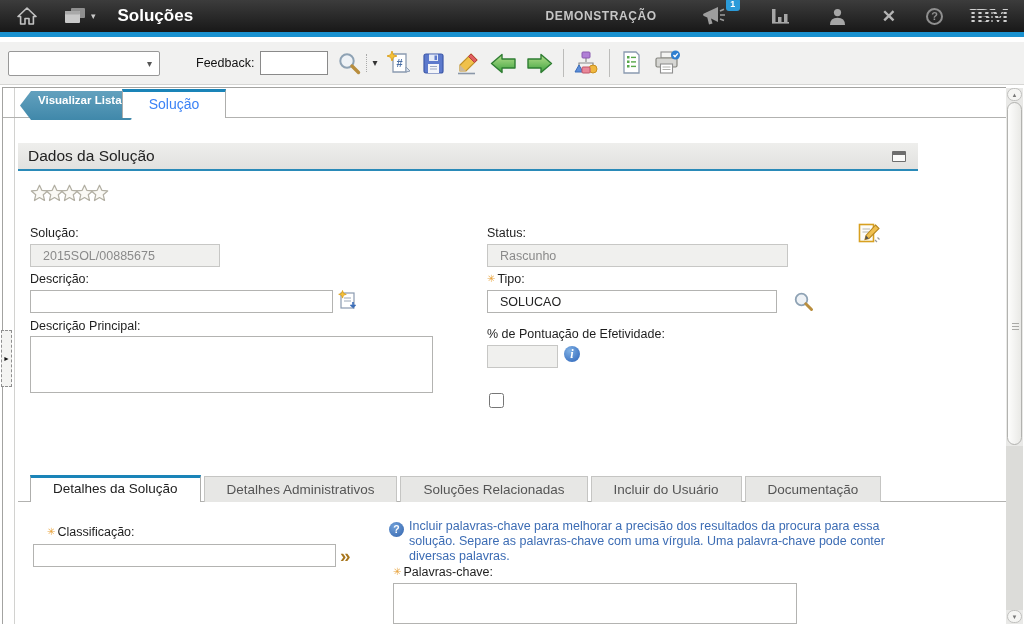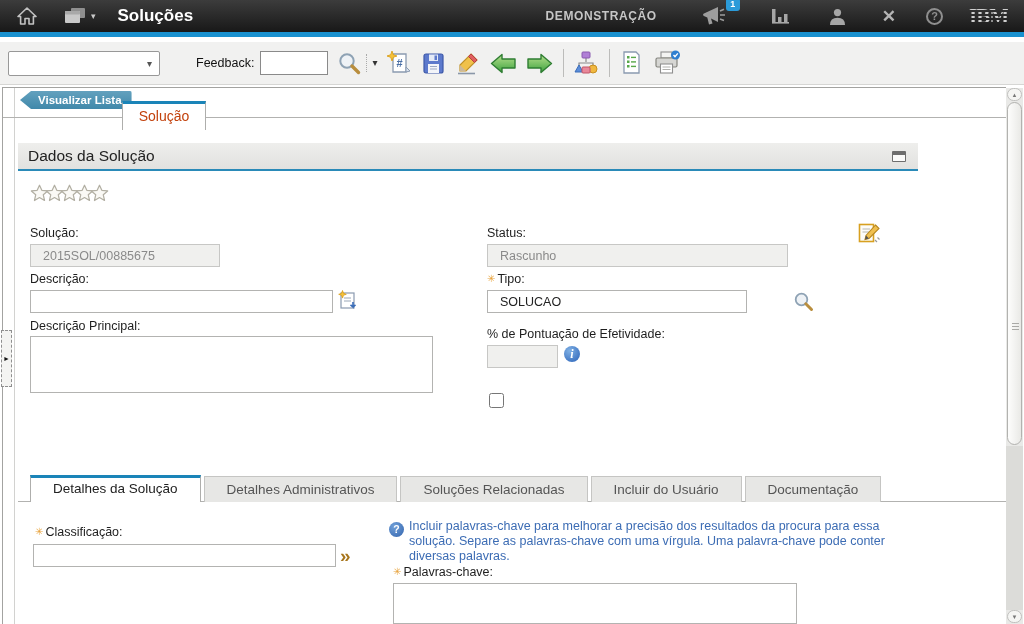--- a/index.html
+++ b/index.html
@@ -44,27 +44,27 @@
   .tb-caret{margin-left:4px;color:#333;font-size:10px;cursor:pointer;border-left:1px dotted #aaa;padding-left:5px;height:18px;line-height:18px;}
   .tb-sep{width:1px;height:28px;background:#bcbcba;margin-left:10px;}
 
   
   .frame-top{position:absolute;top:87px;left:2px;width:1004px;height:1px;background:#a3a3a1;}
   .frame-left{position:absolute;top:87px;left:2px;width:1px;height:537px;background:#a3a3a1;}
   .frame-left2{position:absolute;top:88px;left:14px;width:1px;height:536px;background:#d2d2d0;}
 
   
   .rtab-base{position:absolute;top:117px;left:3px;width:1003px;height:1px;background:#b2b2b0;}
-  .viz-btn{position:absolute;top:91px;left:20px;height:18px;padding:0 10px 0 18px;
+  .viz-btn{position:absolute;top:91px;left:20px;height:29px;padding:0 10px 0 18px;
     background:linear-gradient(#63a1be,#4088aa);color:#fff;font-size:11.5px;font-weight:bold;
     line-height:19px;clip-path:polygon(11px 0,100% 0,100% 100%,11px 100%,0 50%);
     border-radius:2px;cursor:pointer;}
-  .sol-tab{position:absolute;top:89px;left:122px;width:84px;height:29px;background:#fff;
+  .sol-tab{position:absolute;top:89px;left:122px;width:104px;height:29px;background:#fff;
     border:1px solid #aeaeac;border-bottom:none;border-top:3px solid #1a84b8;z-index:3;
-    font-size:14px;color:#c2410c;text-align:center;line-height:25px;cursor:pointer;margin-top:12px;}
+    font-size:14px;color:#3b82f6;text-align:center;line-height:25px;cursor:pointer;}
 
   
   .sec-hdr{position:absolute;top:143px;left:18px;width:900px;height:28px;
     background:linear-gradient(#eeeeec,#e1e1df);border-bottom:2px solid #2a8ab8;
     font-size:15.5px;color:#222;line-height:26px;padding-left:10px;}
   .min-btn{position:absolute;top:151px;right:118px;width:14px;height:11px;background:#fbfbfa;
     border:1px solid #6e6e6e;border-top:4px solid #6e6e6e;border-radius:1px;cursor:pointer;}
 
   
   .stars{position:absolute;top:184px;left:30px;display:flex;cursor:pointer;}
@@ -307,21 +307,21 @@
       </svg>
   </span>
 
   <span class="flabel" style="top:319px;left:30px;">Descrição Principal:</span>
   <textarea class="fin" style="top: 336px; left: 30px; width: 403px; height: 57px;"></textarea>
 
   <span class="flabel" style="top:226px;left:487px;">Status:</span>
   <input class="fin ro" style="top: 244px; left: 487px; width: 301px;" readonly="" value="Rascunho">
 
   <span class="flabel" style="top:272px;left:487px;"><span class="req">✳</span><span>Tipo:</span></span>
-  <input class="fin" style="top: 290px; left: 487px; width: 260px;" value="SOLUCAO">
+  <input class="fin" style="top: 290px; left: 487px; width: 290px;" value="SOLUCAO">
   <span class="icon-btn" style="top:291px;left:793px;">
     <svg width="21" height="21" viewBox="0 0 21 21">
         <circle cx="8.5" cy="8.5" r="5.8" fill="#eef2f6" stroke="#8ea2b4" stroke-width="1.8"></circle>
         <line x1="12.8" y1="12.8" x2="18.5" y2="18.5" stroke="#b98e3e" stroke-width="3" stroke-linecap="round"></line>
       </svg>
   </span>
 
   <span class="flabel" style="top:327px;left:487px;">% de Pontuação de Efetividade:</span>
   <input class="fin ro" style="top: 345px; left: 487px; width: 71px;" readonly="" value="">
   <span class="info-ic" style="top:346px;left:564px;">i</span>
@@ -341,21 +341,21 @@
 
   <div class="stab-base"></div>
   <div class="subtabs">
     <div class="stab active">Detalhes da Solução</div>
     <div class="stab">Detalhes Administrativos</div>
     <div class="stab">Soluções Relacionadas</div>
     <div class="stab">Incluir do Usuário</div>
     <div class="stab">Documentação</div>
   </div>
 
-  <span class="flabel" style="top:525px;left:35px;"><span class="req">✳</span><span>Classificação:</span></span>
+  <span class="flabel" style="top:525px;left:47px;"><span class="req">✳</span><span>Classificação:</span></span>
   <input class="fin" style="top: 544px; left: 33px; width: 303px;">
   <span class="chev" style="top:546px;left:340px;">»</span>
 
   <span class="help-ic" style="top:522px;left:389px;">?</span>
   <div class="help-text">Incluir palavras-chave para melhorar a precisão dos resultados da procura para essa solução. Separe as palavras-chave com uma vírgula. Uma palavra-chave pode conter diversas palavras.</div>
 
   <span class="flabel" style="top:565px;left:393px;"><span class="req">✳</span><span>Palavras-chave:</span></span>
   <textarea class="fin" style="top: 583px; left: 393px; width: 404px; height: 41px;"></textarea>
 
   <div class="sbar">

